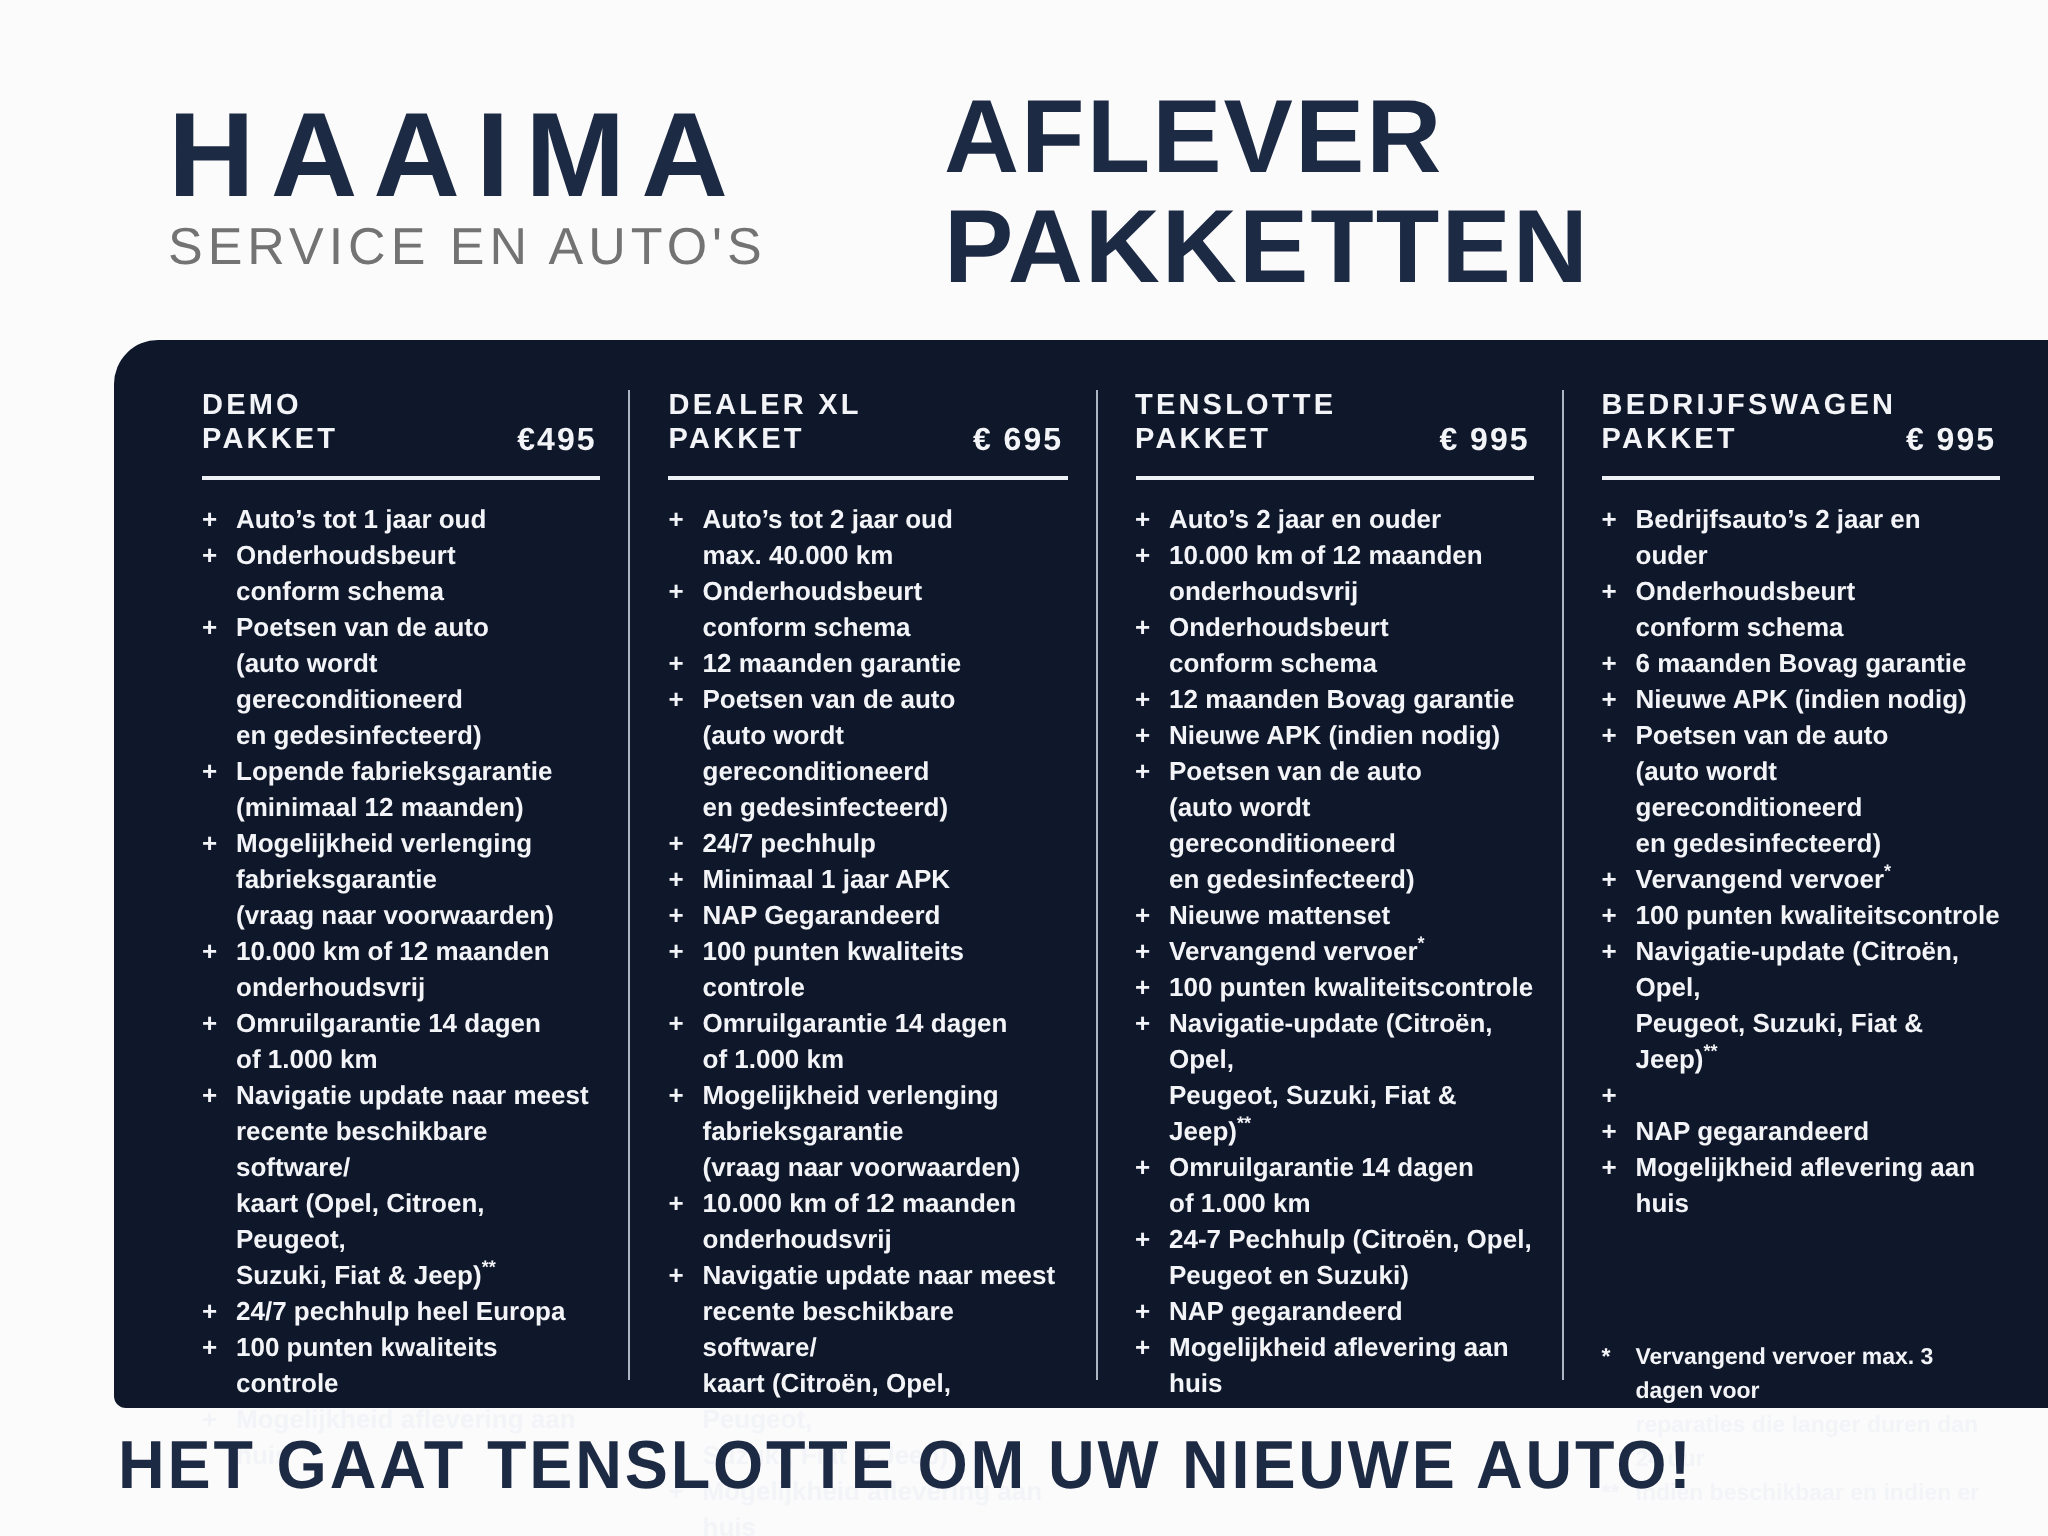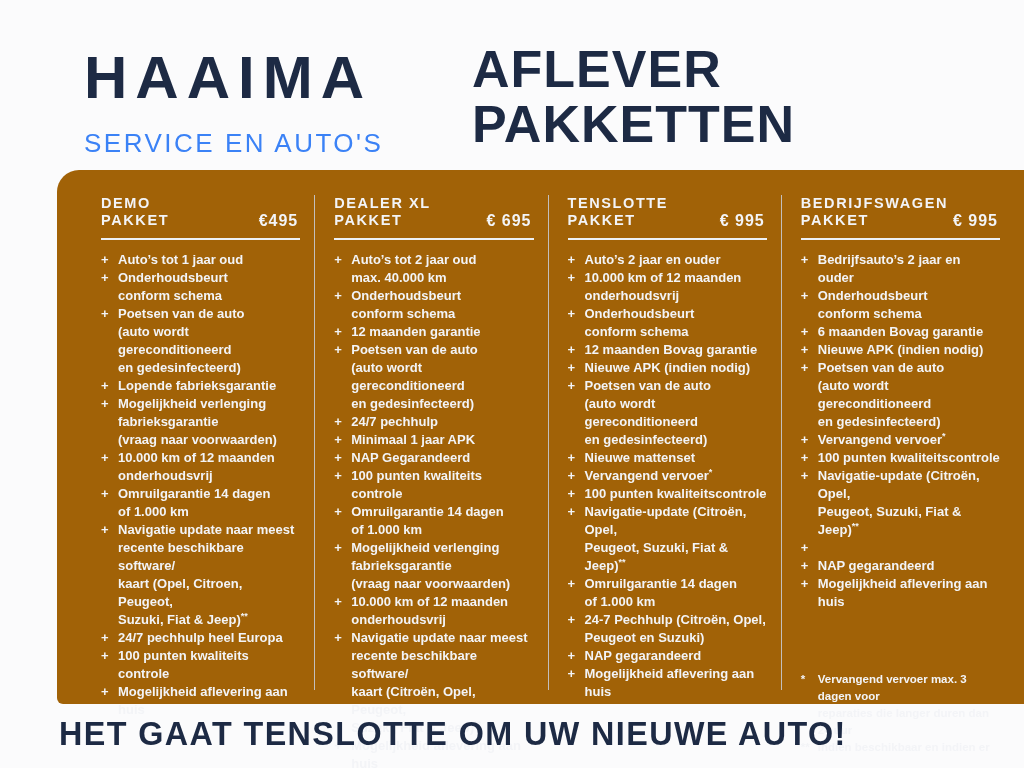--- a/index.html
+++ b/index.html
@@ -5,21 +5,21 @@
   html,body{margin:0;padding:0;}
   body{
     width:1024px;height:768px;position:relative;overflow:hidden;
     background:#fbfbfc;
     font-family:"Liberation Sans", sans-serif;
     -webkit-font-smoothing:antialiased;
   }
   
   .brand{position:absolute;left:84px;top:48px;color:#1d2a44;}
   .brand-name{font-size:60px;font-weight:700;letter-spacing:8px;line-height:1;}
-  .brand-tagline{font-size:26px;font-weight:400;letter-spacing:2.5px;color:#3b82f6;margin-top:20px;}
+  .brand-tagline{font-size:26px;font-weight:400;letter-spacing:2.5px;color:#737373;margin-top:0;}
   .page-title{position:absolute;left:468px;top:38px;margin:4px;color:#1d2a44;
     font-size:52px;font-weight:700;line-height:1.05;letter-spacing:1px;}
   .page-title span{display:block;}
   
   .panel{
     position:absolute;left:57px;top:170px;width:967px;height:534px;
     background:#232e48;border-radius:22px 0 0 6px;box-sizing:border-box;
     display:flex;padding:25px 10px 14px 35px;color:#f3f4f7;
   }
   .col{flex:1;position:relative;padding-right:14px;box-sizing:border-box;min-width:0;}
@@ -53,21 +53,21 @@
   <div class="brand">
     <div class="brand-name" style="color: rgb(29, 42, 68);">HAAIMA</div>
     <div class="brand-tagline">SERVICE EN AUTO'S</div>
   </div>
   <h1 class="page-title" style="color: rgb(29, 42, 68);">
     <span>AFLEVER</span>
     <span>PAKKETTEN</span>
   </h1>
 </header>
 
-<main id="panel" class="panel" style="background: #a16207; color: rgb(243, 244, 247); padding-left: 44px;">
+<main id="panel" class="panel" style="background: #0f172a; color: rgb(243, 244, 247); padding-left: 44px;">
     <section class="col">
       <div class="col-head">
         <div class="col-name">
           <div>DEMO</div>
           <div>PAKKET</div>
         </div>
         <div class="col-price">€495</div>
       </div>
       <div class="rule"></div>
       <ul class="items">
@@ -89,20 +89,21 @@
           <span class="item-lines">
             <div>Poetsen van de auto</div>
             <div>(auto wordt gereconditioneerd</div>
             <div>en gedesinfecteerd)</div>
           </span>
         </li>
         <li class="item">
           <span class="plus">+</span>
           <span class="item-lines">
             <div>Lopende fabrieksgarantie</div>
+            <div>(minimaal 12 maanden)</div>
           </span>
         </li>
         <li class="item">
           <span class="plus">+</span>
           <span class="item-lines">
             <div>Mogelijkheid verlenging</div>
             <div>fabrieksgarantie</div>
             <div>(vraag naar voorwaarden)</div>
           </span>
         </li>

